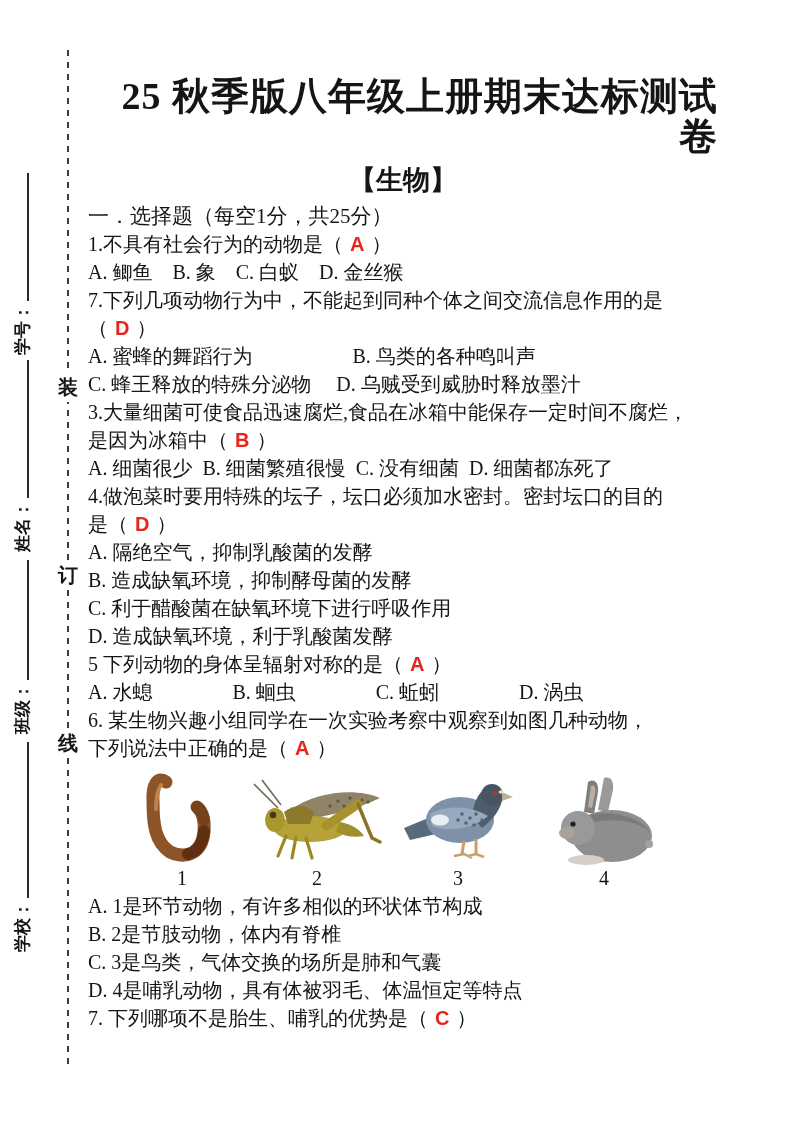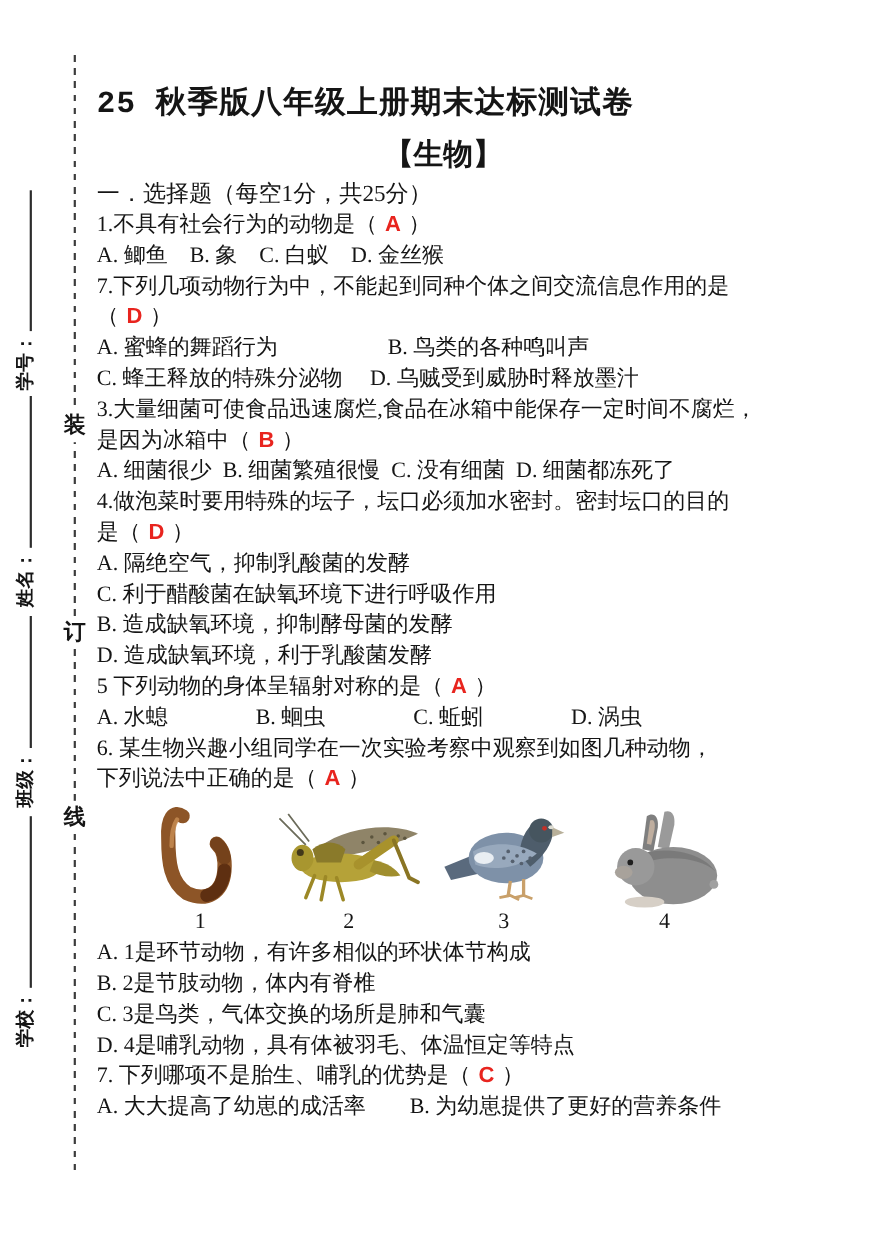--- a/index.html
+++ b/index.html
@@ -31,23 +31,23 @@
     flex:1; border-bottom:2px solid #2c2c2c; height:12px; margin-left:3px;
   }
   .sg-1 { left:9px; top:355px; width:182px; }
   .sg-2 { left:9px; top:552px; width:192px; }
   .sg-3 { left:9px; top:734px; width:174px; }
   .sg-4 { left:9px; top:952px; width:210px; }
 
   
   .content { position:absolute; left:88px; top:72px; width:630px; }
   .title {
-    text-align:left; font-size:28px; font-weight:700; line-height:40px;
+    text-align:right; font-size:38px; font-weight:700; line-height:40px;
     margin:4px 0 0 0; letter-spacing:1px;
-    font-family:Liberation Mono, monospace;
+    font-family:Liberation Serif, serif;
   }
   .subject {
     text-align:center; font-size:27px; font-weight:700; line-height:44px;
     margin:2px 0 0 0;
     font-family:"Liberation Sans","DejaVu Sans",sans-serif;
   }
   .line { font-size:20px; line-height:28px; white-space:pre-wrap; }
   .line.bold { font-weight:400; font-size:21px; }
   .ans {
     color:var(--red); font-weight:700;
@@ -97,22 +97,22 @@
       <div class="line">7.下列几项动物行为中，不能起到同种个体之间交流信息作用的是</div>
       <div class="line"><span>（ </span><span class="ans">D</span><span> ）</span></div>
       <div class="line">A. 蜜蜂的舞蹈行为　　　　　B. 鸟类的各种鸣叫声</div>
       <div class="line">C. 蜂王释放的特殊分泌物　 D. 乌贼受到威胁时释放墨汁</div>
       <div class="line">3.大量细菌可使食品迅速腐烂,食品在冰箱中能保存一定时间不腐烂，</div>
       <div class="line"><span>是因为冰箱中（ </span><span class="ans">B</span><span> ）</span></div>
       <div class="line">A. 细菌很少  B. 细菌繁殖很慢  C. 没有细菌  D. 细菌都冻死了</div>
       <div class="line">4.做泡菜时要用特殊的坛子，坛口必须加水密封。密封坛口的目的</div>
       <div class="line"><span>是（ </span><span class="ans">D</span><span> ）</span></div>
       <div class="line">A. 隔绝空气，抑制乳酸菌的发酵</div>
+      <div class="line">B. 造成缺氧环境，抑制酵母菌的发酵</div>
       <div class="line">C. 利于醋酸菌在缺氧环境下进行呼吸作用</div>
-      <div class="line">B. 造成缺氧环境，抑制酵母菌的发酵</div>
       <div class="line">D. 造成缺氧环境，利于乳酸菌发酵</div>
       <div class="line"><span>5 下列动物的身体呈辐射对称的是（ </span><span class="ans">A</span><span> ）</span></div>
       <div class="line">A. 水螅　　　　B. 蛔虫　　　　C. 蚯蚓　　　　D. 涡虫</div>
       <div class="line">6. 某生物兴趣小组同学在一次实验考察中观察到如图几种动物，</div>
       <div class="line"><span>下列说法中正确的是（ </span><span class="ans">A</span><span> ）</span></div>
     </div>
 
   <div class="figures">
     <div class="fig f1">
       <svg width="92" height="98" viewBox="0 0 92 98">
@@ -189,15 +189,14 @@
       <span class="num">4</span>
     </div>
   </div>
 
   <div>
       <div class="line">A. 1是环节动物，有许多相似的环状体节构成</div>
       <div class="line">B. 2是节肢动物，体内有脊椎</div>
       <div class="line">C. 3是鸟类，气体交换的场所是肺和气囊</div>
       <div class="line">D. 4是哺乳动物，具有体被羽毛、体温恒定等特点</div>
       <div class="line"><span>7. 下列哪项不是胎生、哺乳的优势是（ </span><span class="ans">C</span><span> ）</span></div>
-      <div class="line">A. 大大提高了幼崽的成活率　　B. 为幼崽提供了更好的营养条件</div>
     </div>
 </div>
 
 </body></html>

